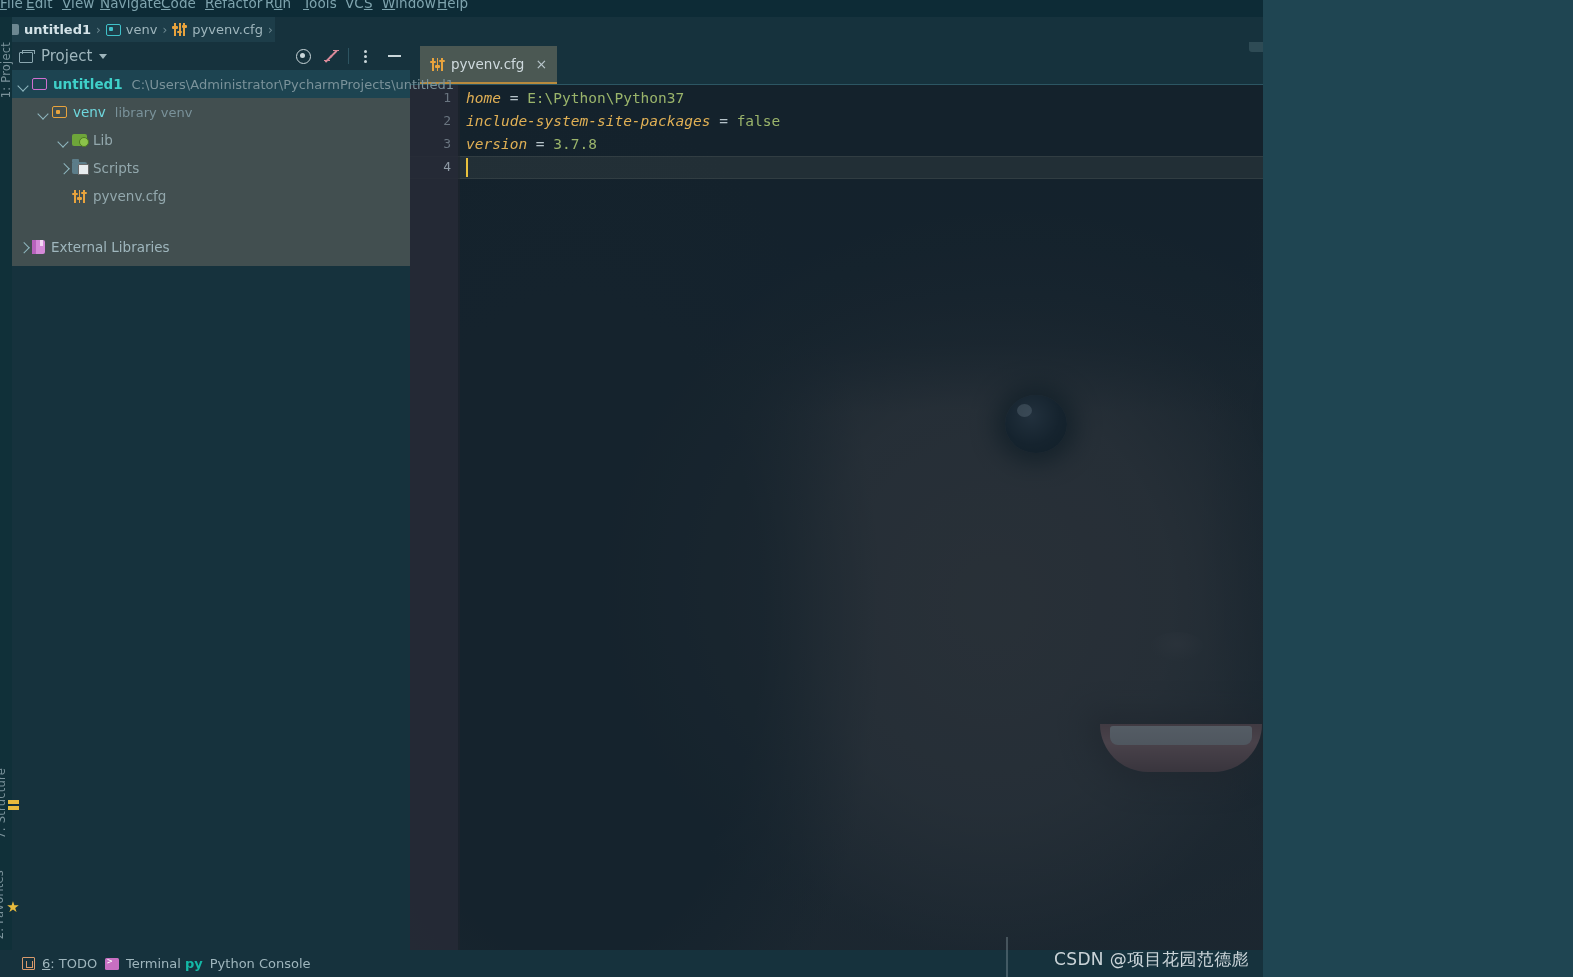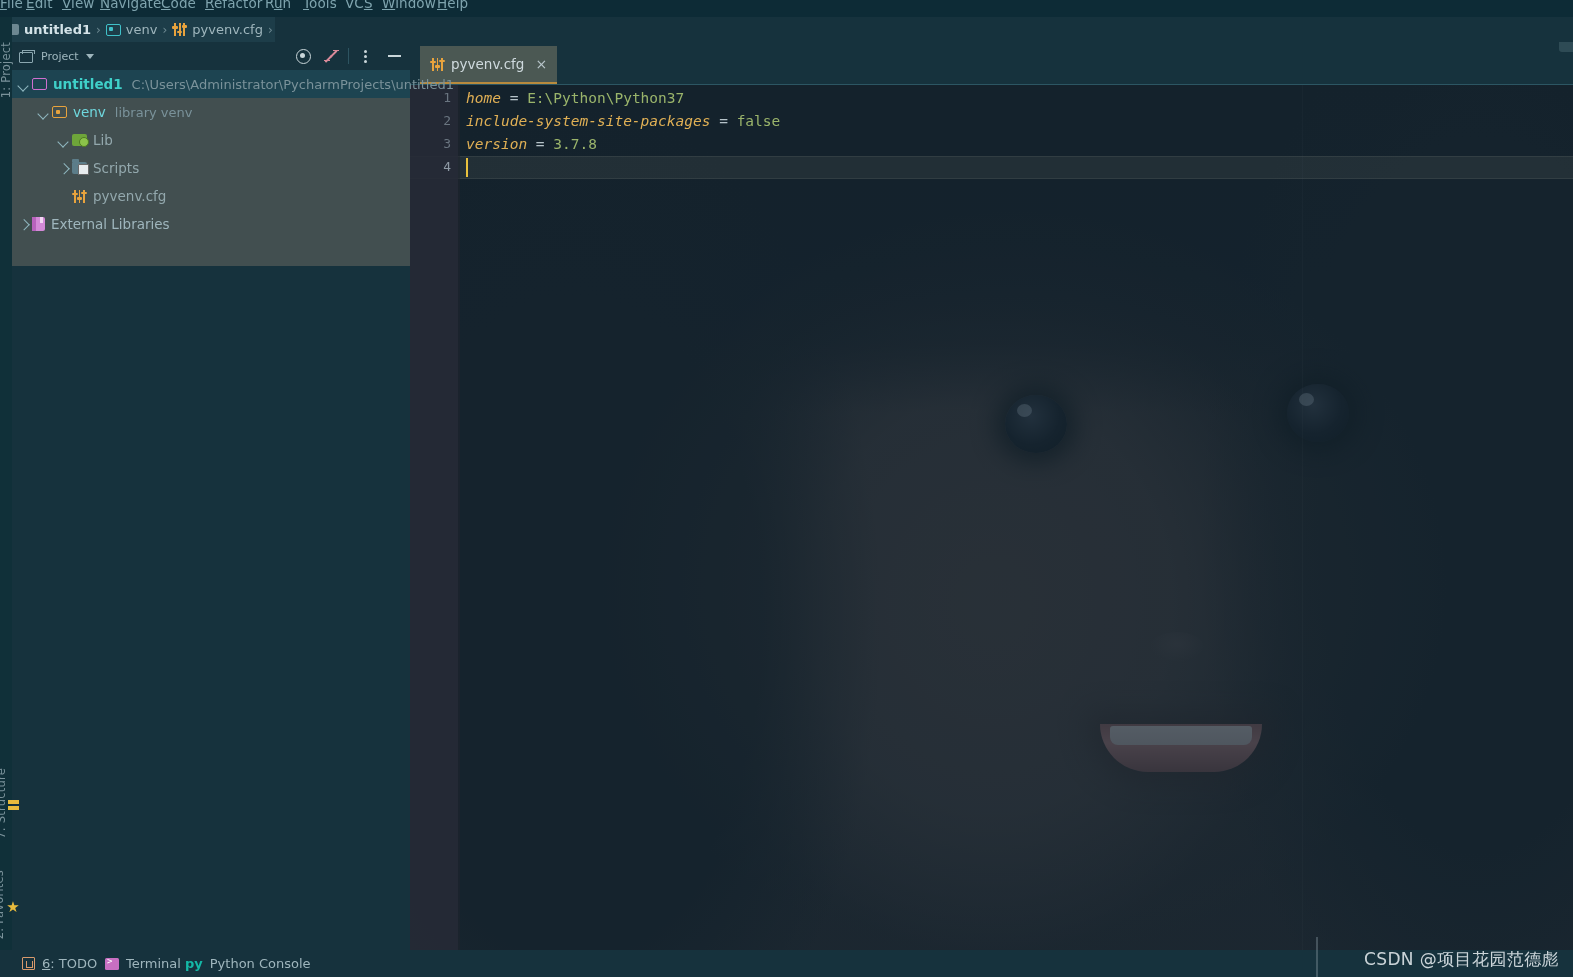--- a/index.html
+++ b/index.html
@@ -7,21 +7,21 @@
   html, body {
     width: 1573px;
     height: 977px;
     overflow: hidden;
     background: #1f4552;
     font-family: "DejaVu Sans", "Liberation Sans", sans-serif;
   }
 
   #app {
     position: relative;
-    width: 1573px;
+    width: 1263px;
     height: 977px;
     background: #16323d;
     overflow: hidden;
   }
 
   
   #bg-photo {
     position: absolute;
     left: 410px; top: 84px;
     width: 1163px; height: 866px;
@@ -183,21 +183,21 @@
     background: #16323d;
     z-index: 25;
   }
   #project-header {
     position: absolute; left: 0; top: 0; width: 398px; height: 28px;
     display: flex; align-items: center;
   }
   #project-header .title-wrap {
     display: flex; align-items: center; gap: 7px; padding-left: 7px;
   }
-  #project-header .pj-title { font-size: 11px; color: #9fb6bd; }
+  #project-header .pj-title { font-size: 15px; color: #9fb6bd; }
   .ico-stack {
     width: 15px; height: 13px; position: relative;
   }
   .ico-stack::before {
     content: ""; position: absolute; left: 0; top: 2px;
     width: 12px; height: 9px; border: 1.6px solid #8ba7b0; border-radius: 1px;
   }
   .ico-stack::after {
     content: ""; position: absolute; left: 3px; top: 0;
     width: 11px; height: 3px; border-top: 1.6px solid #8ba7b0;
@@ -616,21 +616,21 @@
           <span class="ico ico-cfg">
             <i></i>
             <i></i>
             <i></i>
             <b></b>
             <b></b>
             <b></b>
           </span>
           <span class="lbl lbl-dim">pyvenv.cfg</span>
         </div>
-        <div class="trow" style="padding-left: 6px;">
+        <div class="trow" style="padding-left: 6px; margin-top: 23px;">
           <span class="arrow right"></span>
           <span class="ico ico-book"></span>
           <span class="lbl lbl-ext">External Libraries</span>
         </div>
       </div>
 
   </div>
 
   <div id="editor-area">
 

